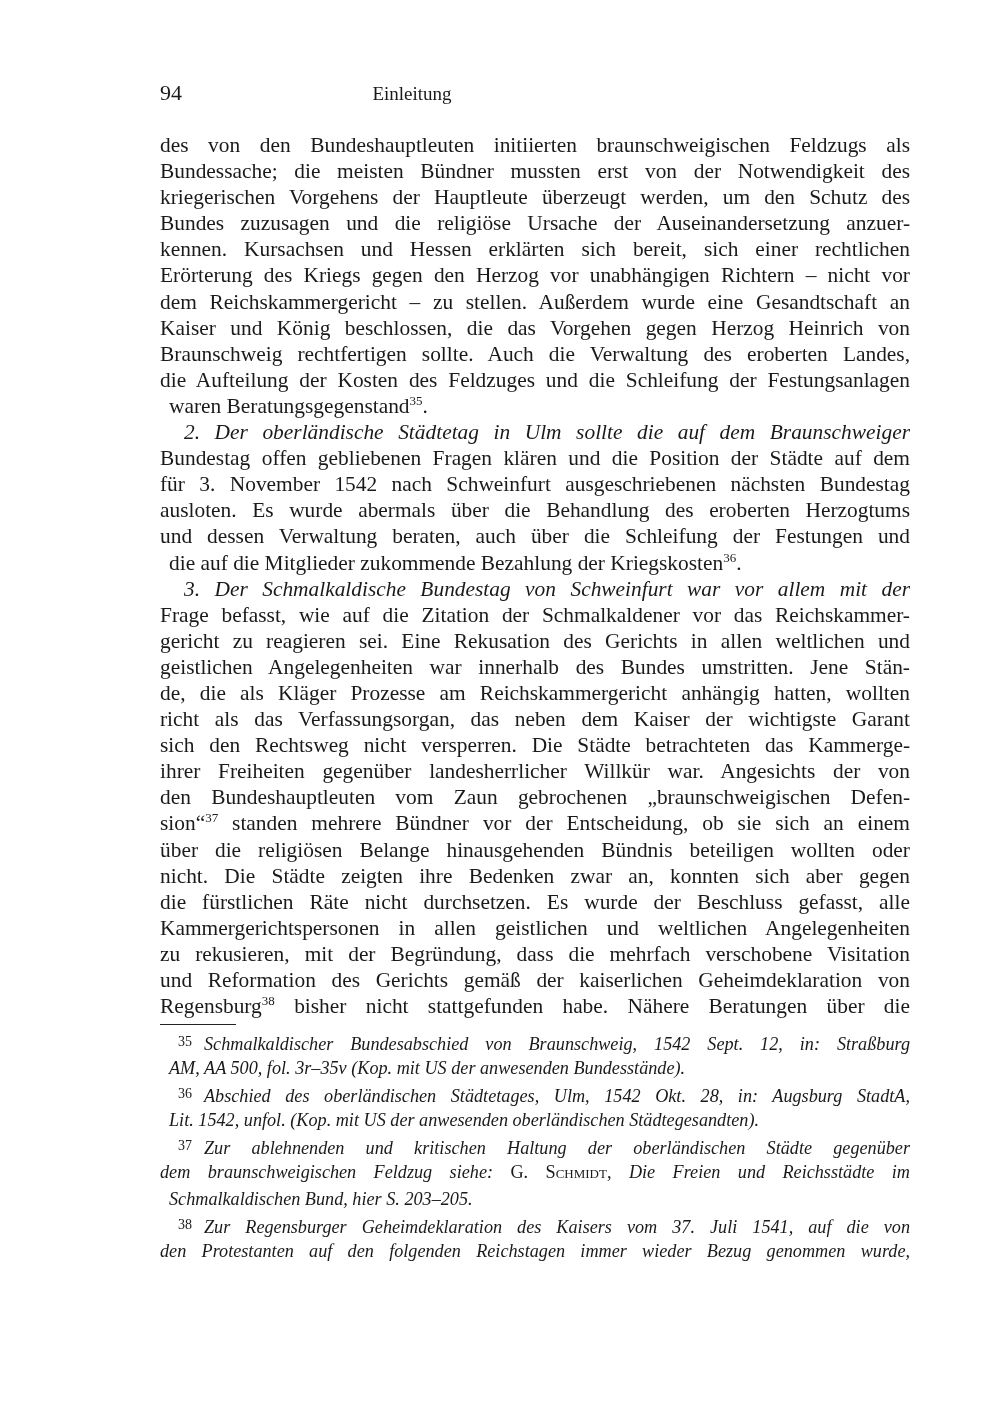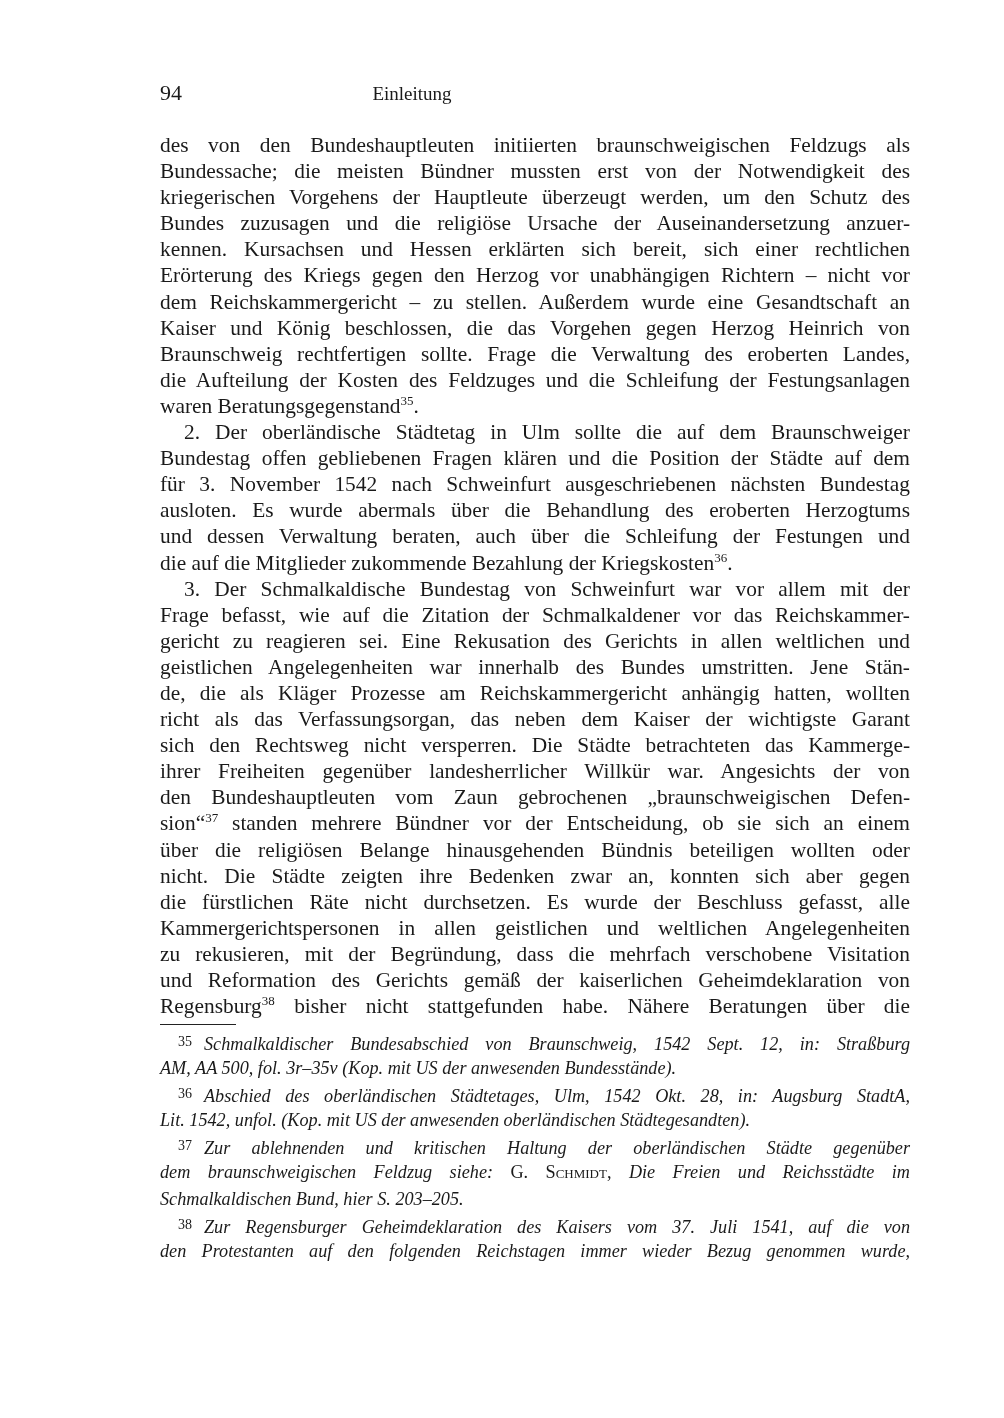--- a/index.html
+++ b/index.html
@@ -2,22 +2,22 @@
 <html><head>
 <meta charset="utf-8">
 <style>
   html, body { margin: 0; padding: 0; background: #ffffff; }
   body { width: 1004px; height: 1418px; position: relative; overflow: hidden;
          font-family: "Liberation Serif", "DejaVu Serif", serif; color: #1a1a1a; }
   .page-number { position: absolute; left: 160px; top: 80px; font-size: 22px; }
   .running-head { position: absolute; left: 0; width: 824px; top: 83px; text-align: center; font-size: 19px; }
   .body-text { position: absolute; left: 160px; top: 132px; width: 750px; font-size: 21.4px; line-height: 26.1px; }
   .line { display: block; text-align: justify; text-align-last: justify; white-space: nowrap; height: 26.1px; }
-  .line.last { text-align-last: left; }
-  .line.indent { padding-left: 24px; }
+  .line.last { text-align-last: left; margin-left: 9px; }
+  .line.indent { padding-left: 24px; font-style: italic; }
   sup { font-size: 13px; line-height: 0; vertical-align: 8px; }
   .fn-rule { position: absolute; left: 160px; top: 1024px; width: 76px; border-top: 1px solid #222; }
   .footnotes { position: absolute; left: 160px; top: 1031px; width: 750px; font-size: 18.2px; line-height: 22.3px; font-style: italic; }
   .fn-num { font-style: normal; font-size: 14px; vertical-align: 4px; display: inline-block; width: 44px; padding-left: 18px; box-sizing: border-box; }
   .sc { font-style: normal; font-variant: small-caps; }
   .up { font-style: normal; }
 </style>
 </head>
 <body>
 
@@ -26,21 +26,21 @@
 
 <div class="body-text">
   <span class="line">des von den Bundeshauptleuten initiierten braunschweigischen Feldzugs als</span>
   <span class="line">Bundessache; die meisten Bündner mussten erst von der Notwendigkeit des</span>
   <span class="line">kriegerischen Vorgehens der Hauptleute überzeugt werden, um den Schutz des</span>
   <span class="line">Bundes zuzusagen und die religiöse Ursache der Auseinandersetzung anzuer-</span>
   <span class="line">kennen. Kursachsen und Hessen erklärten sich bereit, sich einer rechtlichen</span>
   <span class="line">Erörterung des Kriegs gegen den Herzog vor unabhängigen Richtern – nicht vor</span>
   <span class="line">dem Reichskammergericht – zu stellen. Außerdem wurde eine Gesandtschaft an</span>
   <span class="line">Kaiser und König beschlossen, die das Vorgehen gegen Herzog Heinrich von</span>
-  <span class="line">Braunschweig rechtfertigen sollte. Frage die Verwaltung des eroberten Landes,</span>
+  <span class="line">Braunschweig rechtfertigen sollte. Auch die Verwaltung des eroberten Landes,</span>
   <span class="line">die Aufteilung der Kosten des Feldzuges und die Schleifung der Festungsanlagen</span>
   <span class="line last"><span>waren Beratungsgegenstand</span><sup>35</sup><span>.</span></span>
   <span class="line indent">2. Der oberländische Städtetag in Ulm sollte die auf dem Braunschweiger</span>
   <span class="line">Bundestag offen gebliebenen Fragen klären und die Position der Städte auf dem</span>
   <span class="line">für 3. November 1542 nach Schweinfurt ausgeschriebenen nächsten Bundestag</span>
   <span class="line">ausloten. Es wurde abermals über die Behandlung des eroberten Herzogtums</span>
   <span class="line">und dessen Verwaltung beraten, auch über die Schleifung der Festungen und</span>
   <span class="line last"><span>die auf die Mitglieder zukommende Bezahlung der Kriegskosten</span><sup>36</sup><span>.</span></span>
   <span class="line indent">3. Der Schmalkaldische Bundestag von Schweinfurt war vor allem mit der</span>
   <span class="line">Frage befasst, wie auf die Zitation der Schmalkaldener vor das Reichskammer-</span>

